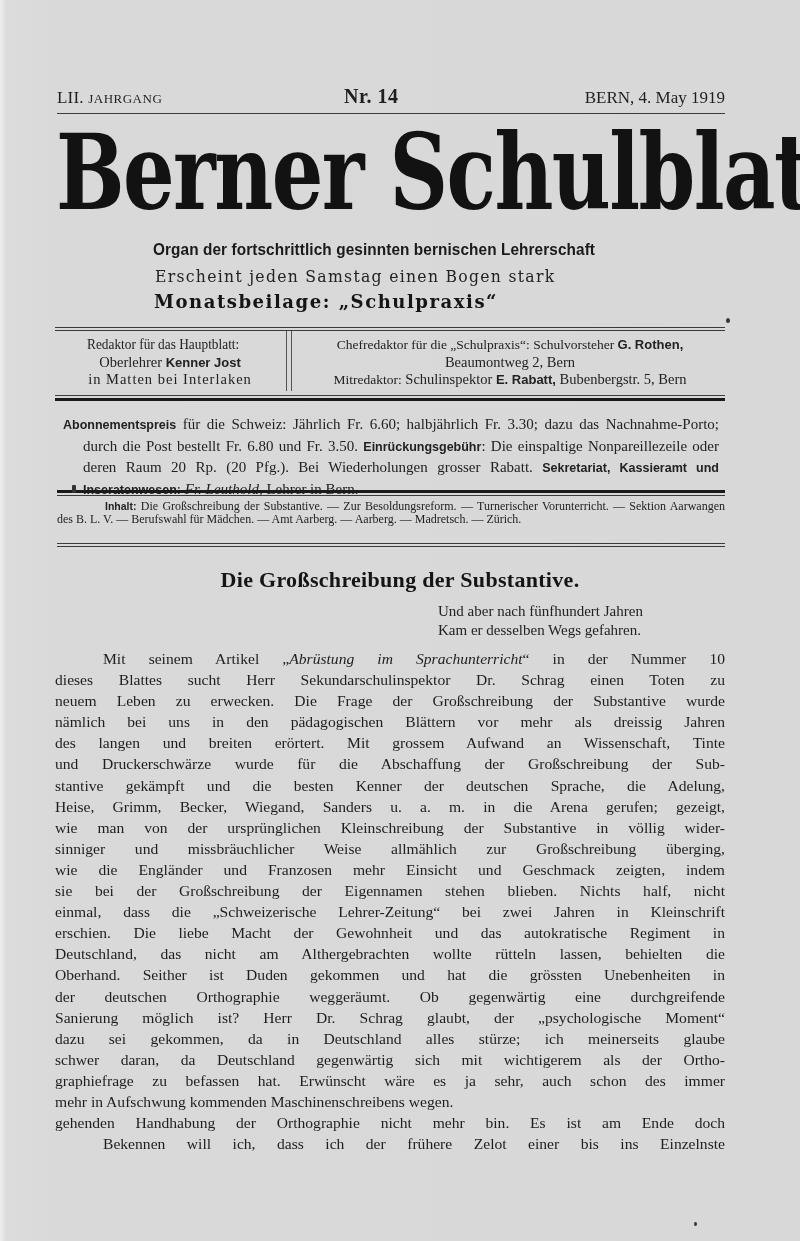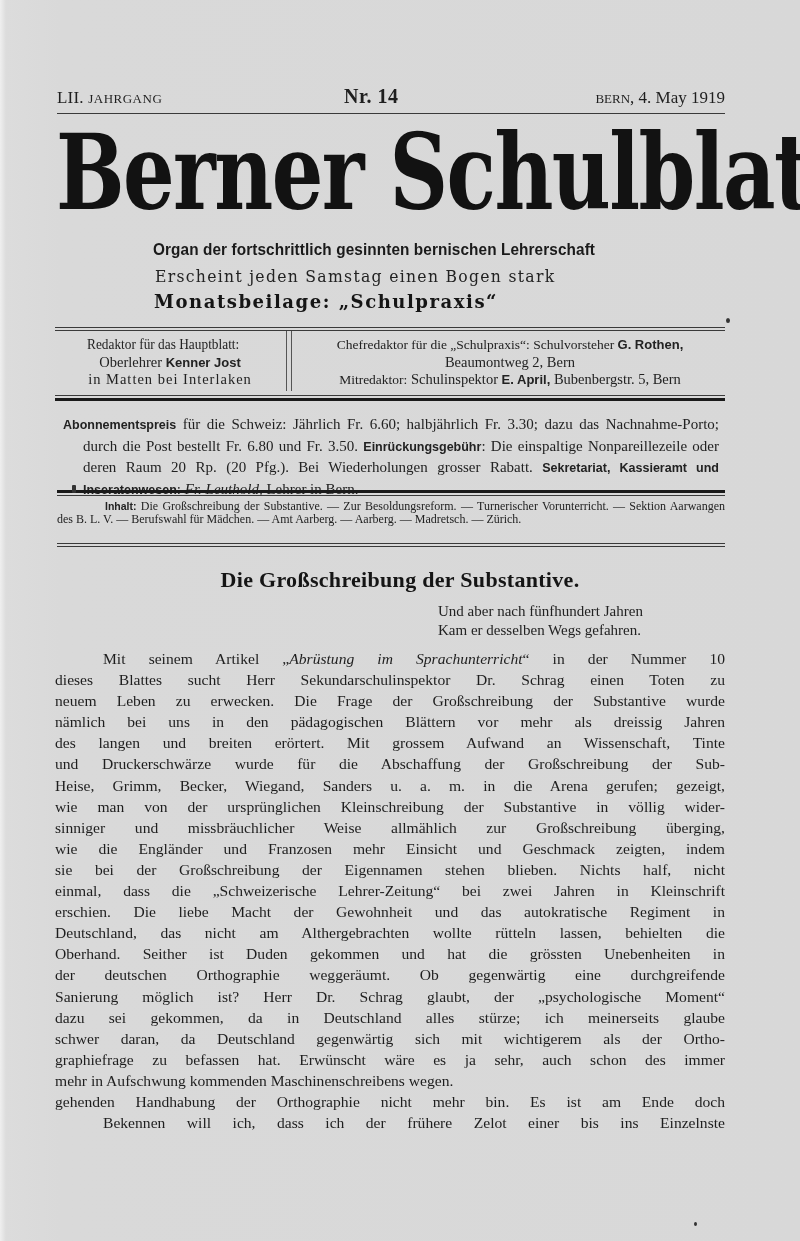--- a/index.html
+++ b/index.html
@@ -15,21 +15,21 @@
     background: linear-gradient(90deg, #efefef 0px, #dcdcdc 6px, #d9d9d9 60px, #d8d8d8 100%);
   }
   .topline {
     position: absolute; left: 57px; top: 86px; width: 668px; height: 26px;
     font-size: 17px; color: #1f1f1f;
   }
   .topline .left { position: absolute; left: 0; top: 2px; letter-spacing: 0.2px; }
   .topline .left .sc { font-size: 13px; letter-spacing: 0.5px; }
   .topline .mid { position: absolute; left: 287px; top: -1px; font-weight: bold; font-size: 20px; letter-spacing: 0.5px; }
   .topline .right { position: absolute; right: 0; top: 2px; }
-  .topline .right .sc { font-size: 13px; }
+  .topline .right .sc { font-size: 17px; }
   .rule { position: absolute; background: #3a3a3a; }
   .masthead {
     position: absolute; left: 56px; top: 118px; width: 670px; height: 110px;
     font-family: "DejaVu Serif", "Liberation Serif", serif;
     font-weight: bold; font-size: 104px; line-height: 110px;
     color: #121212; letter-spacing: -2px;
     transform: scaleX(0.78) scaleY(1.0); transform-origin: left top;
     white-space: nowrap;
   }
   .organ {
@@ -99,21 +99,21 @@
   <div class="edbox">
     <div class="col1">
       <div><span class="cond">Redaktor für das Hauptblatt:</span></div>
       <div><span>Oberlehrer </span><span class="sans-b">Kenner Jost</span></div>
       <div style="letter-spacing:1px;">in Matten bei Interlaken</div>
     </div>
     <div class="vline"></div>
     <div class="col2">
       <div><span style="font-size:13.5px;">Chefredaktor für die „Schulpraxis“: Schulvorsteher </span><span class="sans-b">G. Rothen,</span></div>
       <div>Beaumontweg 2, Bern</div>
-      <div><span style="font-size:13.5px;">Mitredaktor:</span><span> Schulinspektor </span><span class="sans-b">E. April,</span><span> Bubenbergstr. 5, Bern</span></div>
+      <div><span style="font-size:13.5px;">Mitredaktor:</span><span> Schulinspektor </span><span class="sans-b">E. Rabatt,</span><span> Bubenbergstr. 5, Bern</span></div>
     </div>
   </div>
 
   <div class="rule" style="left:55px; top:395px; width:670px; height:1px;"></div>
   <div class="rule" style="left:55px; top:398px; width:670px; height:3px; background:#1a1a1a;"></div>
 
   <div class="abo">
     <p><span class="s">Abonnementspreis</span><span> für die Schweiz: Jährlich Fr. 6.60; halbjährlich Fr. 3.30; dazu das Nachnahme-Porto; durch die Post bestellt Fr. 6.80 und Fr. 3.50. </span><span class="s">Einrückungsgebühr</span><span>: Die einspaltige Nonpareillezeile oder deren Raum 20 Rp. (20 Pfg.). Bei Wiederholungen grosser Rabatt. </span><span class="s">Sekretariat, Kassieramt und Inseratenwesen</span><span>: </span><i>Fr. Leuthold</i><span>, Lehrer in Bern.</span></p>
   </div>
 
@@ -134,20 +134,21 @@
     <div>Kam er desselben Wegs gefahren.</div>
   </div>
 
   <div class="body-text">
     <span class="line indent"><span>Mit seinem Artikel „</span><i>Abrüstung im Sprachunterricht</i><span>“ in der Nummer 10</span></span>
     <span class="line">dieses Blattes sucht Herr Sekundarschulinspektor Dr. Schrag einen Toten zu</span>
     <span class="line">neuem Leben zu erwecken. Die Frage der Großschreibung der Substantive wurde</span>
     <span class="line">nämlich bei uns in den pädagogischen Blättern vor mehr als dreissig Jahren</span>
     <span class="line">des langen und breiten erörtert. Mit grossem Aufwand an Wissenschaft, Tinte</span>
     <span class="line">und Druckerschwärze wurde für die Abschaffung der Großschreibung der Sub-</span>
+    <span class="line">stantive gekämpft und die besten Kenner der deutschen Sprache, die Adelung,</span>
     <span class="line">Heise, Grimm, Becker, Wiegand, Sanders u. a. m. in die Arena gerufen; gezeigt,</span>
     <span class="line">wie man von der ursprünglichen Kleinschreibung der Substantive in völlig wider-</span>
     <span class="line">sinniger und missbräuchlicher Weise allmählich zur Großschreibung überging,</span>
     <span class="line">wie die Engländer und Franzosen mehr Einsicht und Geschmack zeigten, indem</span>
     <span class="line">sie bei der Großschreibung der Eigennamen stehen blieben. Nichts half, nicht</span>
     <span class="line">einmal, dass die „Schweizerische Lehrer-Zeitung“ bei zwei Jahren in Kleinschrift</span>
     <span class="line">erschien. Die liebe Macht der Gewohnheit und das autokratische Regiment in</span>
     <span class="line">Deutschland, das nicht am Althergebrachten wollte rütteln lassen, behielten die</span>
     <span class="line">Oberhand. Seither ist Duden gekommen und hat die grössten Unebenheiten in</span>
     <span class="line">der deutschen Orthographie weggeräumt. Ob gegenwärtig eine durchgreifende</span>

